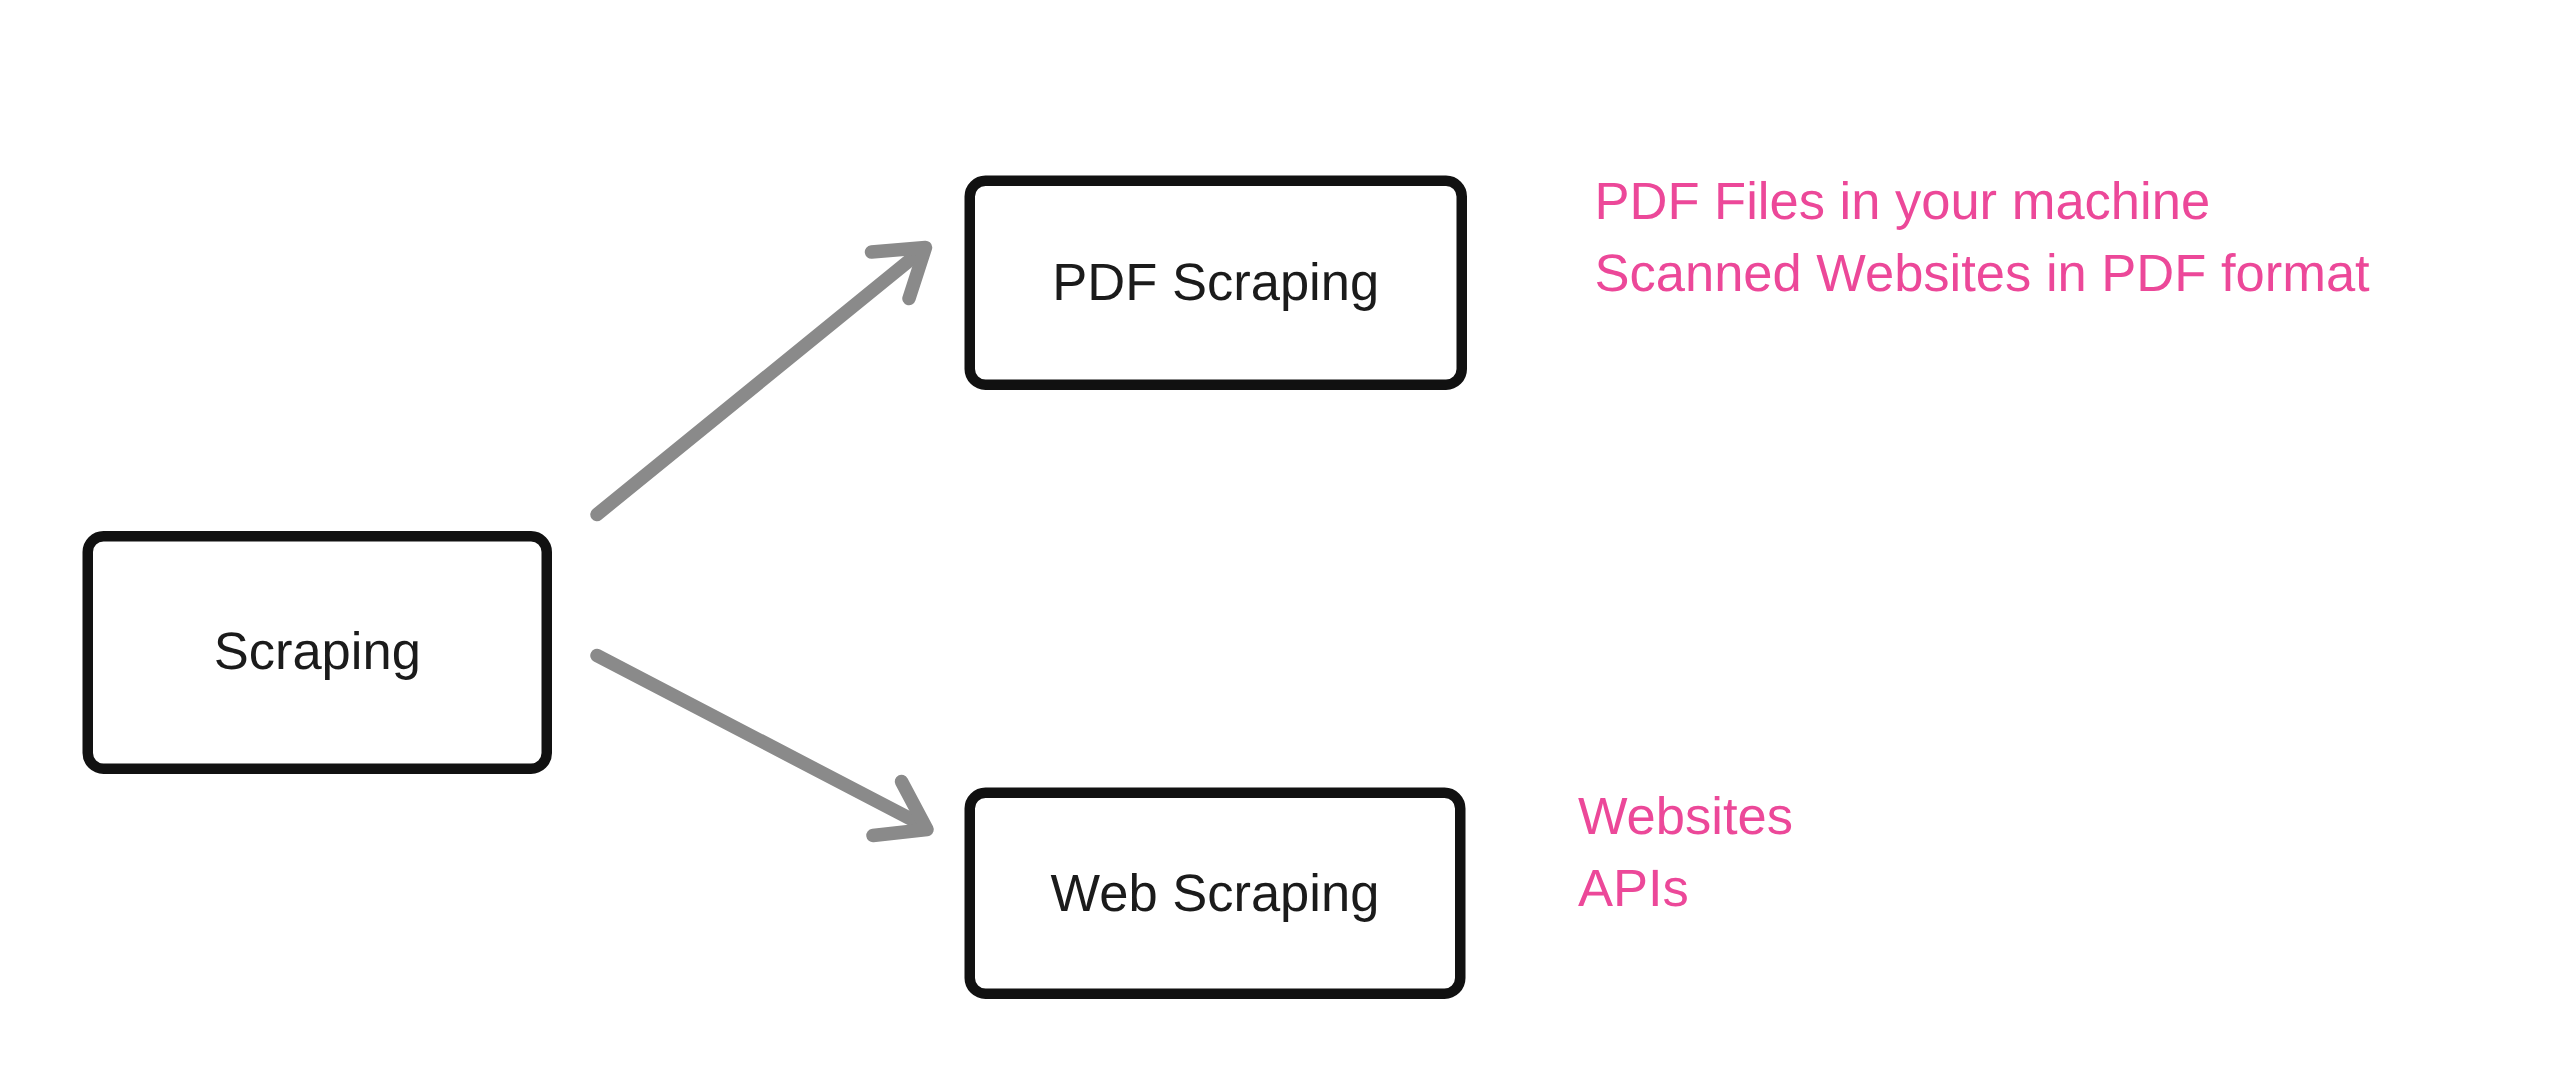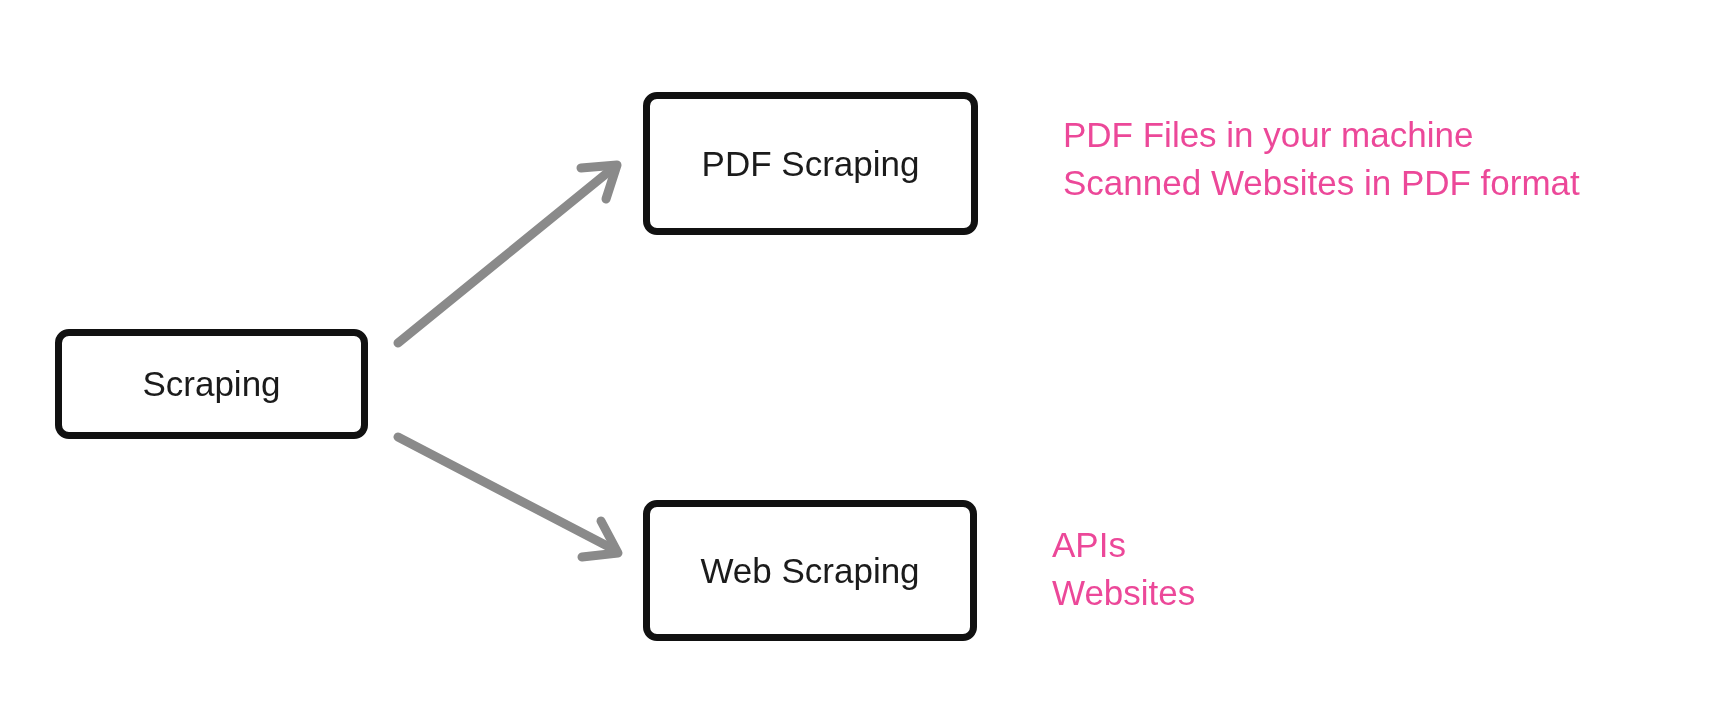--- a/index.html
+++ b/index.html
@@ -28,22 +28,23 @@
     box-sizing: border-box;
     background: #ffffff;
     border: 7px solid #111111;
     border-radius: 14px;
     display: flex;
     align-items: center;
     justify-content: center;
     font-size: 35px;
     color: #1b1b1b;
     white-space: nowrap;
+    margin-top: 25px;
   }
-  .node-scraping { left: 55px;  top: 329px; width: 313px; height: 110px; }
+  .node-scraping { left: 55px;  top: 329px; width: 313px; height: 162px; }
   .node-pdf      { left: 643px; top: 92px;  width: 335px; height: 143px; }
   .node-web      { left: 643px; top: 500px; width: 334px; height: 141px; }
 
   .annotation {
     position: absolute;
     font-size: 35px;
     line-height: 48px;
     color: #ec4899;
     white-space: nowrap;
   }
@@ -79,17 +80,17 @@
   <div class="node node-web">
     <span>Web Scraping</span>
   </div>
 
   <div class="annotation annotation-pdf">
     <div>PDF Files in your machine</div>
     <div>Scanned Websites in PDF format</div>
   </div>
 
   <div class="annotation annotation-web">
+    <div>Websites</div>
     <div>APIs</div>
-    <div>Websites</div>
   </div>
 
 </div>
 
 </body></html>

